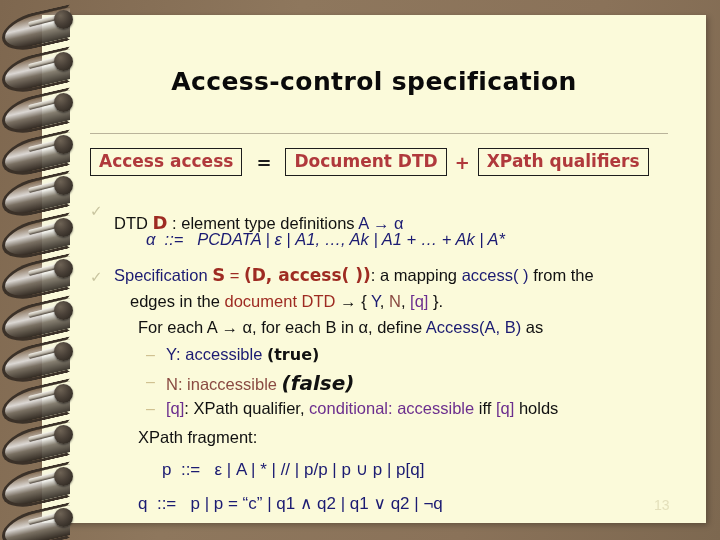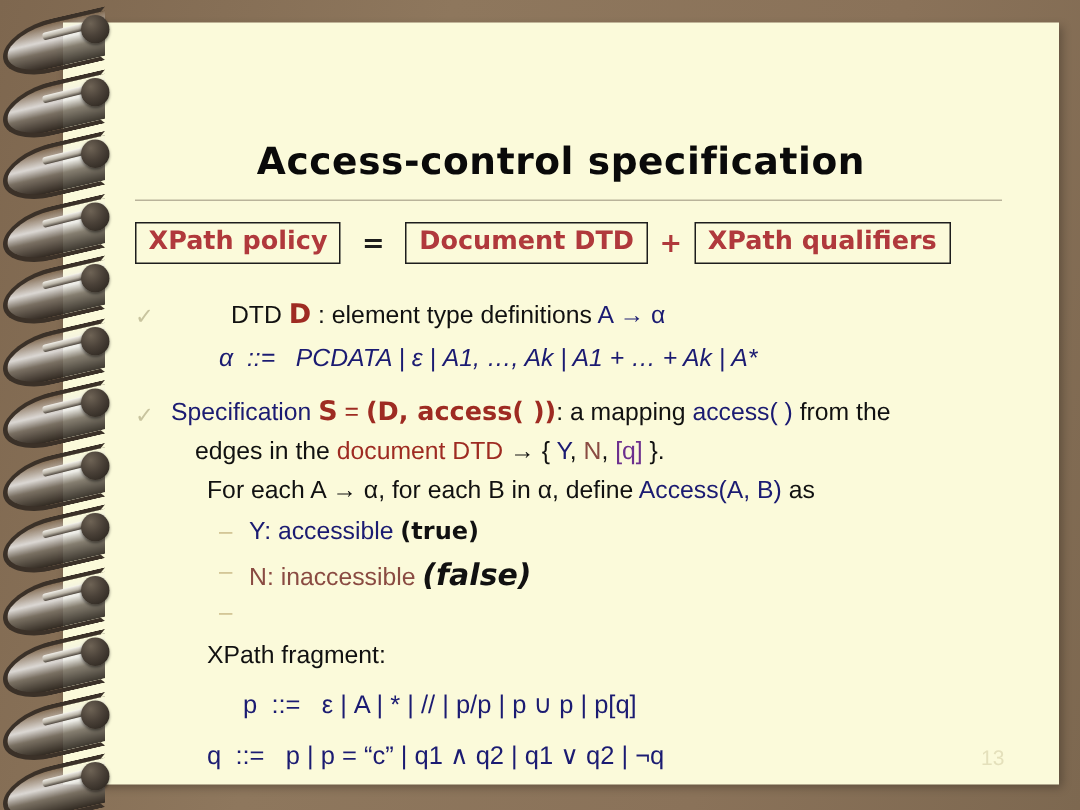--- a/index.html
+++ b/index.html
@@ -89,21 +89,20 @@
   
   #content {
     position: absolute;
     left: 0; top: 0;
     width: 664px; height: 508px;
   }
 
   .comic {
     font-family: "DejaVu Sans", sans-serif;
     font-weight: bold;
-    margin-top: 26px;
   }
 
   #title {
     position: absolute;
     left: 0; top: 52px;
     width: 664px;
     text-align: center;
     font-family: "DejaVu Sans", sans-serif;
     font-weight: bold;
     font-size: 25px;
@@ -191,29 +190,29 @@
   <div class="page-edge-shadow"></div>
 
   <div id="page">
     <div id="content">
 
       <div id="title" class="comic">Access-control specification</div>
 
       <div id="rule"></div>
 
       <div id="eqrow">
-        <div class="ebox">XPath policy</div>
+        <div class="ebox">Access access</div>
         <div class="eop">=</div>
         <div class="ebox">Document  DTD</div>
         <div class="eop red">+</div>
         <div class="ebox">XPath qualifiers</div>
       </div>
 
       <div class="bullet-check" style="left:48px; top:187px;">✓</div>
-      <div class="line" style="left:72px; top:186px;margin-left:40px;">
+      <div class="line" style="left:72px; top:199px;">
         <span>DTD</span><span>&nbsp;</span><span class="red ser" style="font-size:18px;">D</span><span> : </span><span>element type definitions </span><span class="navy">A → α</span>
       </div>
 
       <div class="line navy" style="left:104px; top:216px;font-style:italic;">
         <span>α</span><span>&nbsp;&nbsp;</span><span>::=</span><span>&nbsp;&nbsp;&nbsp;</span><span>PCDATA   |   ε   |   A1, …, Ak   |   A1 + … + Ak   |   A*</span>
       </div>
 
       <div class="bullet-check" style="left:48px; top:253px;">✓</div>
       <div class="line" style="left:72px; top:251px;">
         <span class="navy">Specification </span><span class="red ser" style="font-size:18px;">S</span><span class="red"> = </span><span class="red ser" style="font-size:17px;">(D, access( ))</span><span>: a mapping </span><span class="navy">access( )</span><span> from the</span>
@@ -231,20 +230,23 @@
       <div class="line" style="left:124px; top:331px;">
         <span class="navy">Y</span><span class="navy">: accessible </span><span class="comic" style="font-size:16px;">(true)</span>
       </div>
 
       <div class="bullet-dash" style="left:104px; top:358px;">–</div>
       <div class="line" style="left:124px; top:358px;">
         <span class="nbrown">N</span><span class="nbrown">: inaccessible </span><span class="comic" style="font-size:20px;font-style:italic;">(false)</span>
       </div>
 
       <div class="bullet-dash" style="left:104px; top:385px;">–</div>
+      <div class="line" style="left:124px; top:385px;">
+        <span class="purple">[q]</span><span>: XPath qualifier, </span><span class="purple">conditional: accessible</span><span> iff </span><span class="purple">[q]</span><span> holds</span>
+      </div>
 
       <div class="line" style="left:96px; top:414px;text-align:center;">XPath fragment:</div>
 
       <div class="line navy" style="left:120px; top:446px; font-size:17px;">
         <span>p</span><span>&nbsp;&nbsp;</span><span>::=</span><span>&nbsp;&nbsp;&nbsp;</span><span>ε   |   A   |   *   |   //   |   p/p   |   p ∪ p   |   p[q]</span>
       </div>
 
       <div class="line navy" style="left:96px; top:480px; font-size:17px;">
         <span>q</span><span>&nbsp;&nbsp;</span><span>::=</span><span>&nbsp;&nbsp;&nbsp;</span><span>p   |   p = “c”   |   q1 ∧ q2   |   q1 ∨ q2   |   ¬q</span>
       </div>

